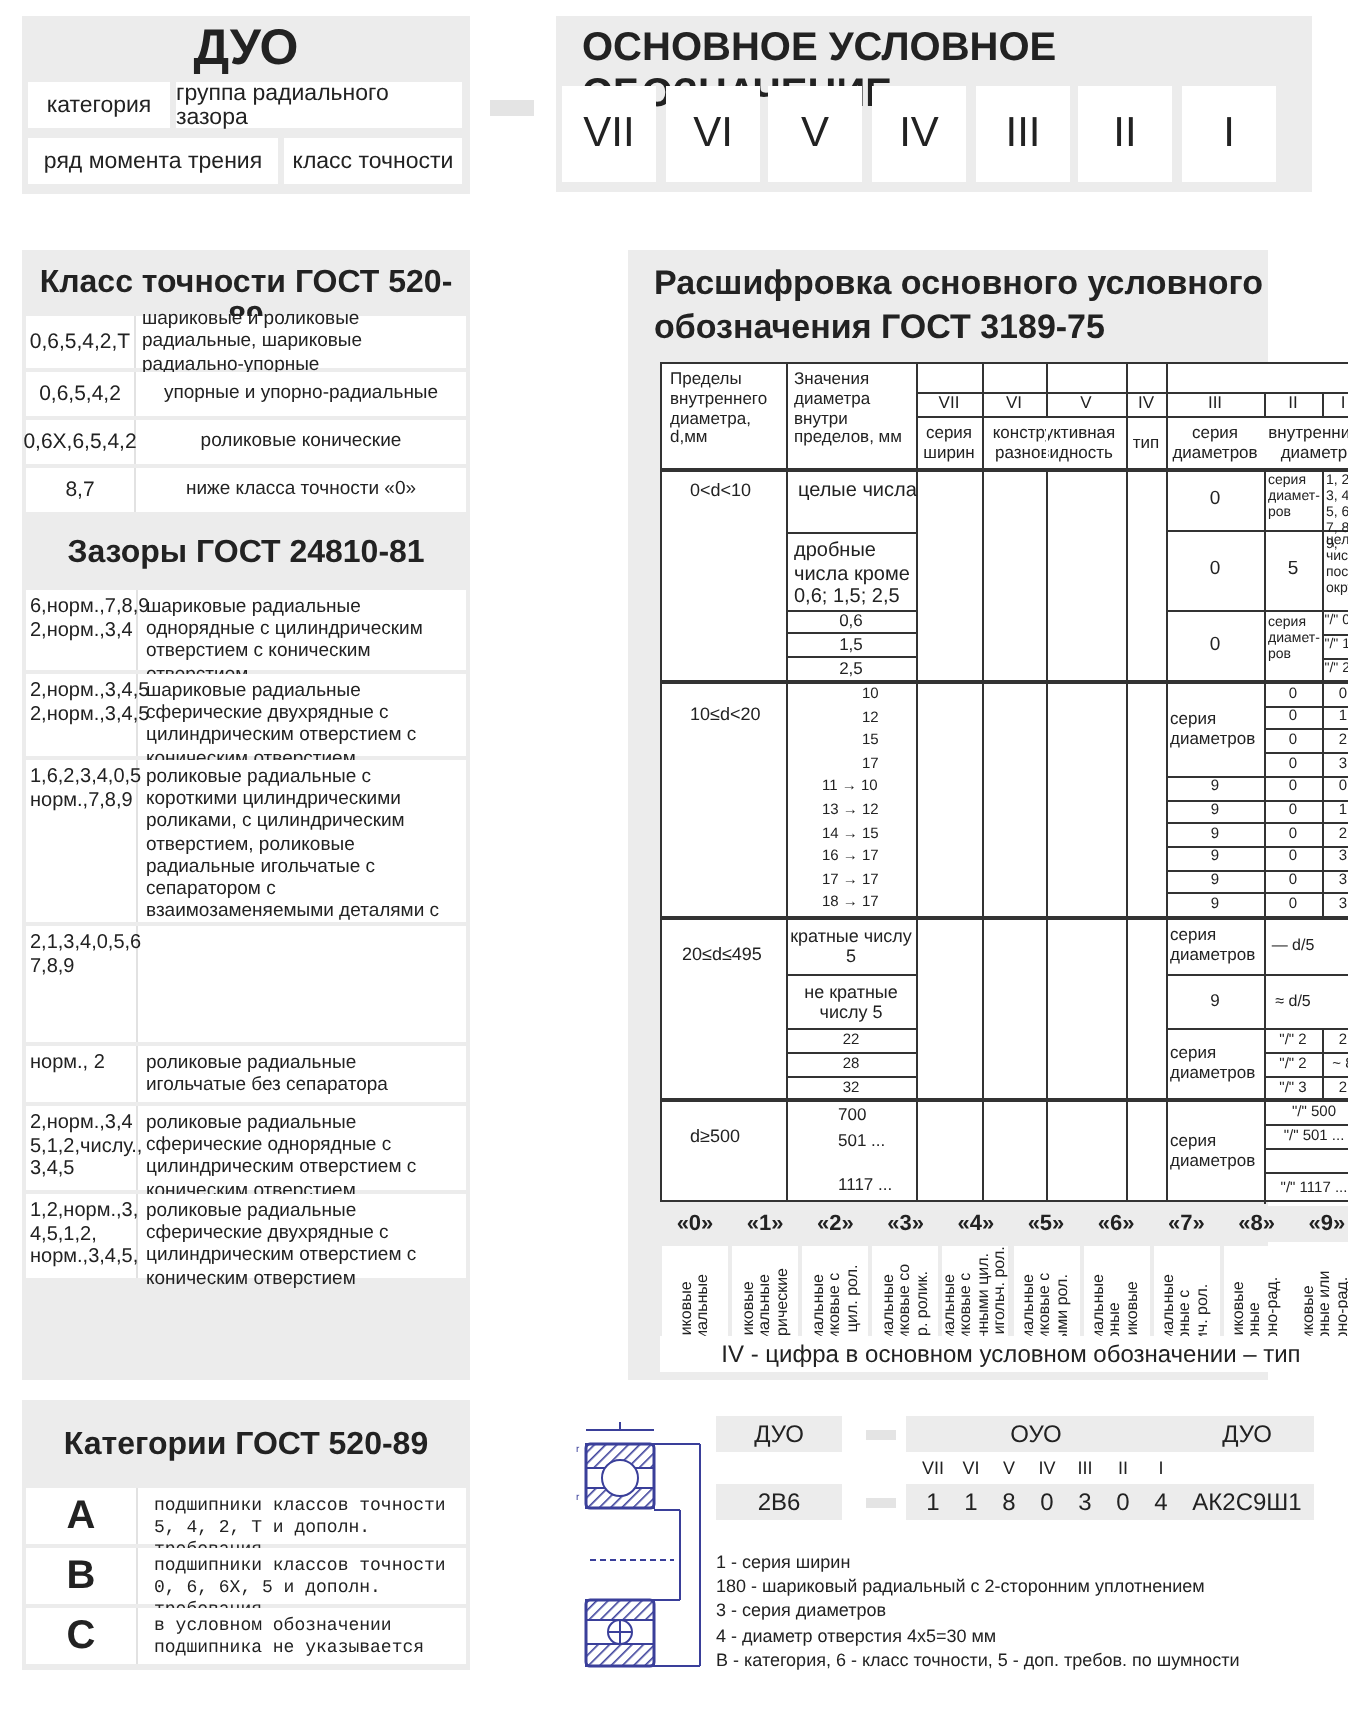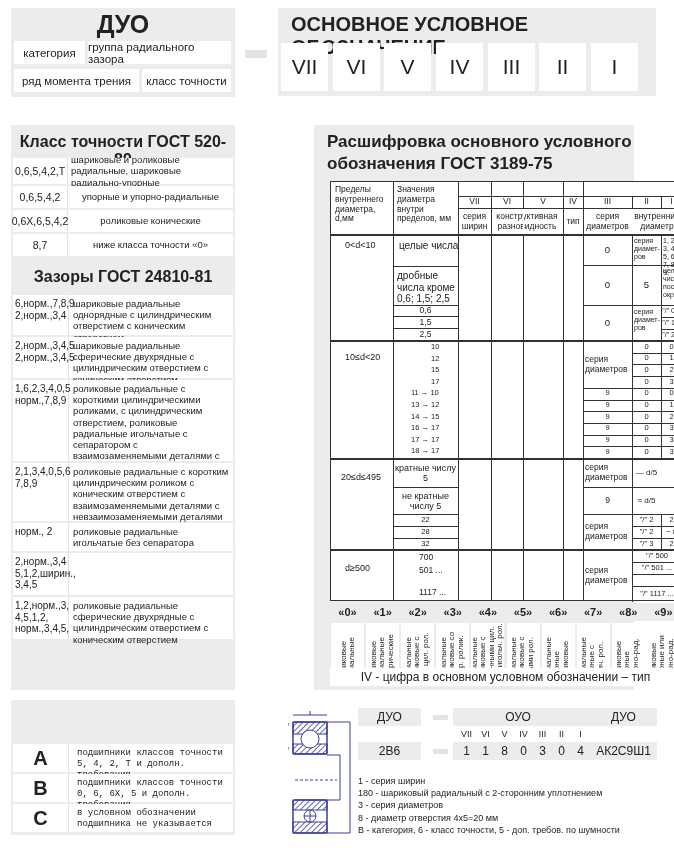--- a/index.html
+++ b/index.html
@@ -103,36 +103,37 @@
   <div class="row2" style="top:212px;height:41px">
       <div class="k">2,норм.,3,4,5 2,норм.,3,4,5</div>
       <div class="v">шариковые радиальные сферические двухрядные с цилиндрическим отверстием с коническим отверстием</div>
     </div>
   <div class="row2" style="top:255px;height:81px">
       <div class="k">1,6,2,3,4,0,5 норм.,7,8,9</div>
       <div class="v">роликовые радиальные с короткими цилиндрическими роликами, с цилиндрическим отверстием, роликовые радиальные игольчатые с сепаратором с взаимозаменяемыми деталями с невзаимозаменяемыми деталями</div>
     </div>
   <div class="row2" style="top:338px;height:58px">
       <div class="k">2,1,3,4,0,5,6 7,8,9</div>
-      <div class="v">роликовые радиальные с коротким цилиндрическим роликом с коническим отверстием с взаимозаменяемыми деталями с невзаимозаменяемыми деталями</div>
     </div>
   <div class="row2" style="top:398px;height:28px">
       <div class="k">норм., 2</div>
       <div class="v">роликовые радиальные игольчатые без сепаратора</div>
     </div>
   <div class="row2" style="top:428px;height:42px">
-      <div class="k">2,норм.,3,4 5,1,2,ширин., 3,4,5</div>
+      <div class="k">2,норм.,3,4 5,1,2,числу., 3,4,5</div>
+      <div class="v">роликовые радиальные сферические однорядные с цилиндрическим отверстием с коническим отверстием</div>
     </div>
   <div class="row2" style="top:472px;height:42px">
       <div class="k">1,2,норм.,3, 4,5,1,2, норм.,3,4,5,</div>
       <div class="v">роликовые радиальные сферические двухрядные с цилиндрическим отверстием с коническим отверстием</div>
     </div>
 </div>
 
 <div id="cat" class="panel">
+  <div class="lt-title" style="top:14px">Категории ГОСТ 520-89</div>
   <div class="crow" style="top:44px">
       <div class="k">A</div>
       <div class="v">подшипники классов точности 5, 4, 2, Т и дополн. требования</div>
     </div>
   <div class="crow" style="top:74px">
       <div class="k">B</div>
       <div class="v">подшипники классов точности 0, 6, 6Х, 5 и дополн. требования</div>
     </div>
   <div class="crow" style="top:104px">
       <div class="k">C</div>
@@ -429,15 +430,15 @@
     <div class="exw" style="left: 533px; top: 742px; width: 19px; height: 18px;">3</div>
     <div class="exw" style="left: 552px; top: 742px; width: 19px; height: 18px;">0</div>
     <div class="exw" style="left: 571px; top: 742px; width: 19px; height: 18px;">4</div>
   </div>
 <div class="exw" style="left:590px;top:742px;width:67px;height:18px">АК2С9Ш1</div>
 
 <div id="legend">
   <div>1 - серия ширин</div>
   <div>180 - шариковый радиальный с 2-сторонним уплотнением</div>
   <div>3 - серия диаметров</div>
-  <div>8 - диаметр отверстия 4х5=20 мм</div>
+  <div>4 - диаметр отверстия 4х5=30 мм</div>
   <div>В - категория, 6 - класс точности, 5 - доп. требов. по шумности</div>
 </div>
 
 </body></html>

